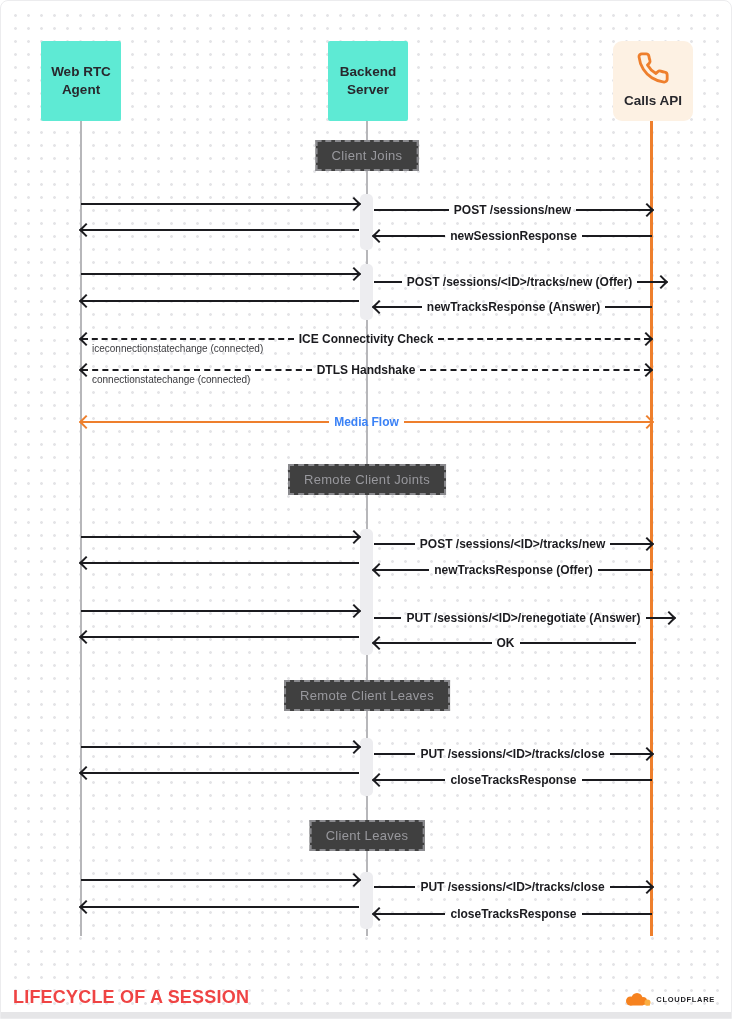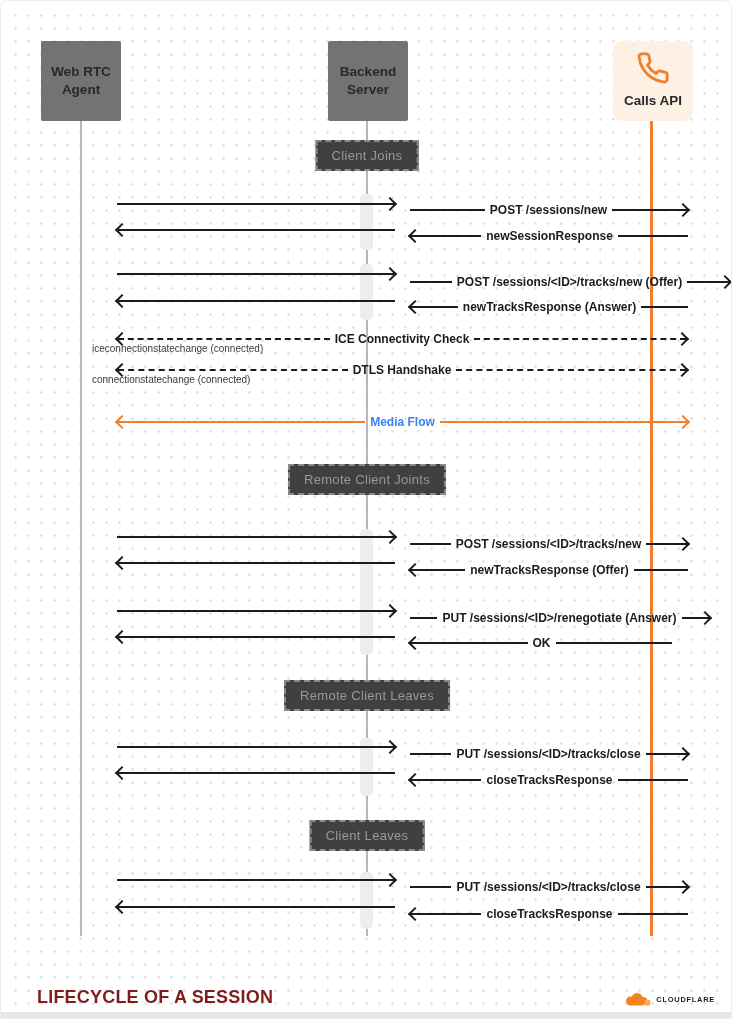--- a/index.html
+++ b/index.html
@@ -9,46 +9,46 @@
   .dots{position:absolute;left:8px;top:8px;right:8px;bottom:10px;
         background-image:radial-gradient(circle,#e4e4e7 1.2px,transparent 1.6px);
         background-size:13px 13px;}
   .bottom-edge{position:absolute;left:0;right:0;bottom:0;height:6px;background:#e6e6e8;}
 
   .lifeline{position:absolute;top:120px;height:815px;width:2px;background:#b7b7ba;}
   .lifeline.orange-line{width:3px;background:#EE7F2D;}
 
   .act{position:absolute;left:359px;width:13px;background:#ededf0;border-radius:5px;}
 
-  .actor{position:absolute;top:40px;width:80px;height:80px;background:#737373;
+  .actor{position:absolute;top:40px;width:80px;height:80px;background:#5eead4;
          display:flex;flex-direction:column;align-items:center;justify-content:center;
          text-align:center;font-weight:bold;font-size:13.5px;line-height:1.35;color:#28282d;
          border-radius:2px;}
   .actor.calls{background:#fdf1e3;border-radius:9px;gap:7px;}
 
   .section{position:absolute;left:366px;transform:translateX(-50%);background:#404040;
            border:2px dashed #8a8a8e;color:#98989d;font-size:13px;letter-spacing:.3px;
            padding:6px 14px;white-space:nowrap;}
 
-  .msg{position:absolute;display:flex;align-items:center;height:12px;padding-left:36px;}
+  .msg{position:absolute;display:flex;align-items:center;height:12px;}
   .seg{flex:1;height:0;border-top:2.5px solid #1b1b1f;min-width:5px;}
   .lbl{flex:none;font-size:12px;font-weight:bold;color:#1b1b1f;white-space:nowrap;
        padding:0 5px;line-height:12px;}
   .head{flex:none;width:8px;height:8px;border-top:2.5px solid #1b1b1f;border-right:2.5px solid #1b1b1f;}
   .head.r{transform:rotate(45deg);margin-left:-9px;}
   .head.l{transform:rotate(-135deg);margin-right:-9px;}
   .msg.dashed .seg{border-top-style:dashed;}
   .msg.orange-msg .seg{border-top-color:#EE7F2D;}
   .msg.orange-msg .head{border-color:#EE7F2D;}
   .msg.orange-msg .lbl{color:#3b82f6;}
 
   .sub{position:absolute;font-size:10px;color:#3b3b3f;white-space:nowrap;}
 
   .title{position:absolute;left:12px;top:986px;font-size:18px;font-weight:bold;
-         color:#7f1d1d;letter-spacing:.2px;margin-left:24px;}
+         color:#ef4444;letter-spacing:.2px;}
   .logo{position:absolute;right:16px;top:991px;display:flex;align-items:center;gap:3px;}
   .brand{font-size:7.5px;font-weight:bold;letter-spacing:.7px;color:#1e1e22;}
 </style>
 </head>
 <body>
 
 <div class="page">
   <div class="dots"></div>
 
   <div class="lifeline" style="left:79px"></div>
@@ -99,21 +99,21 @@
     <span class="head l"></span>
       <span class="seg"></span>
       <span class="lbl">newSessionResponse</span>
       <span class="seg"></span>
   </div>
 
   <div class="msg" style="left:80px;top:267px;width:278px">
     <span class="seg"></span>
       <span class="head r"></span>
   </div>
-  <div class="msg" style="left:373px;top:275px;width:320px">
+  <div class="msg" style="left:373px;top:275px;width:292px">
     <span class="seg"></span>
       <span class="lbl">POST /sessions/&lt;ID&gt;/tracks/new (Offer)</span>
       <span class="seg"></span>
       <span class="head r"></span>
   </div>
   <div class="msg" style="left:80px;top:294px;width:278px">
     <span class="head l"></span>
       <span class="seg"></span>
   </div>
   <div class="msg" style="left:373px;top:300px;width:278px">

